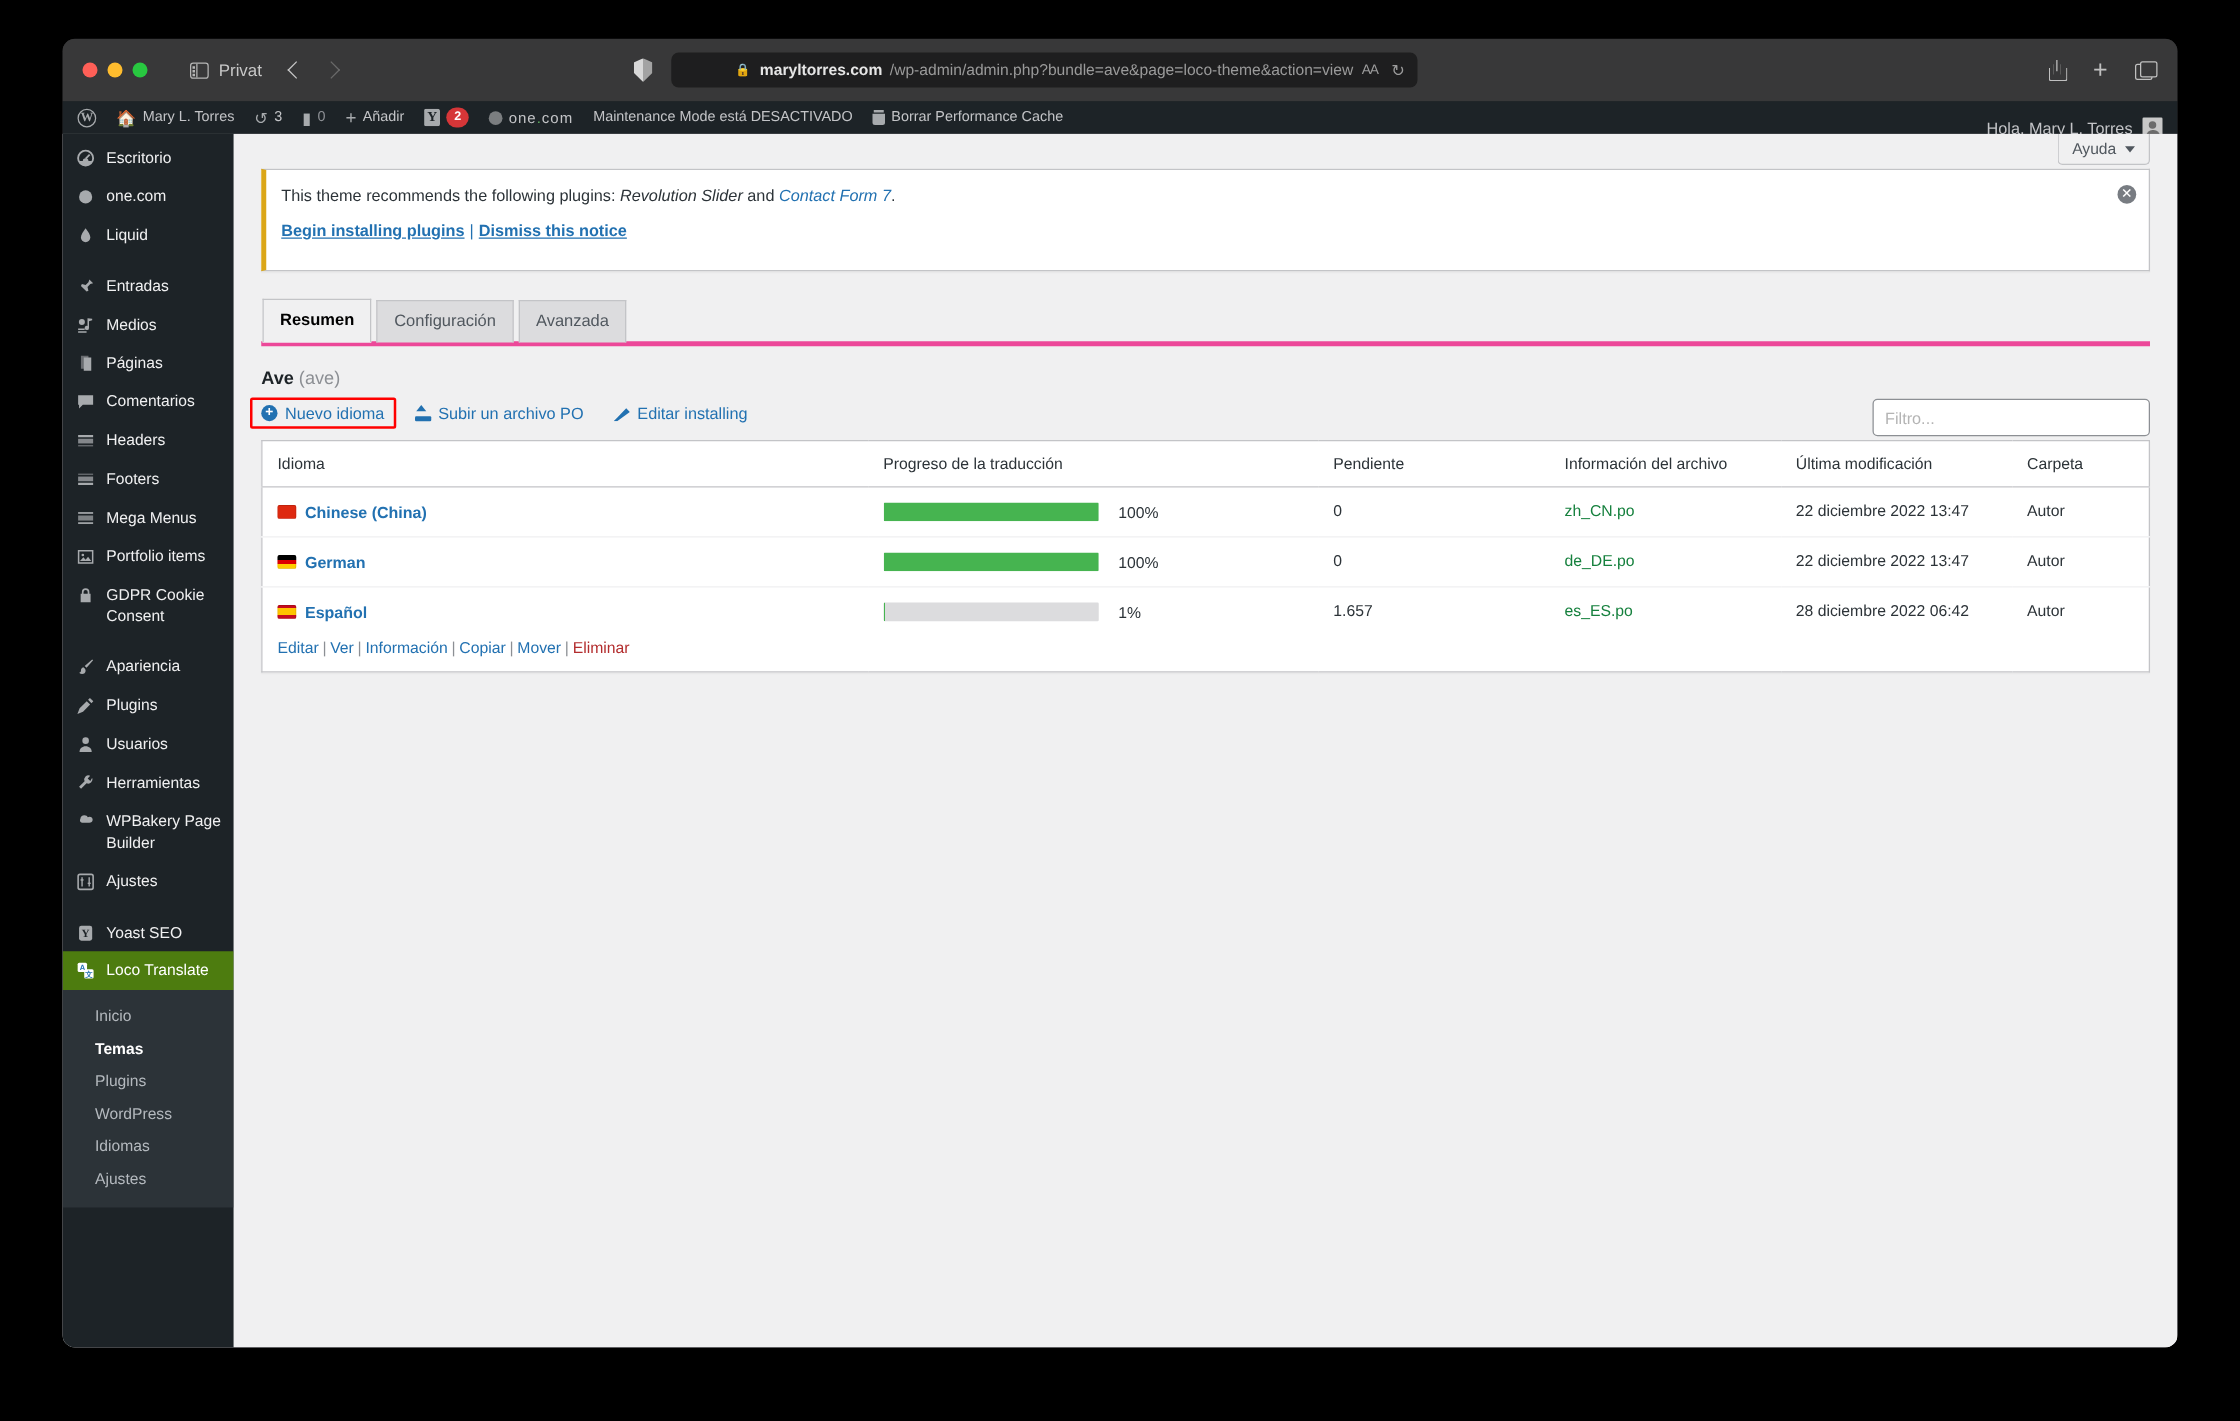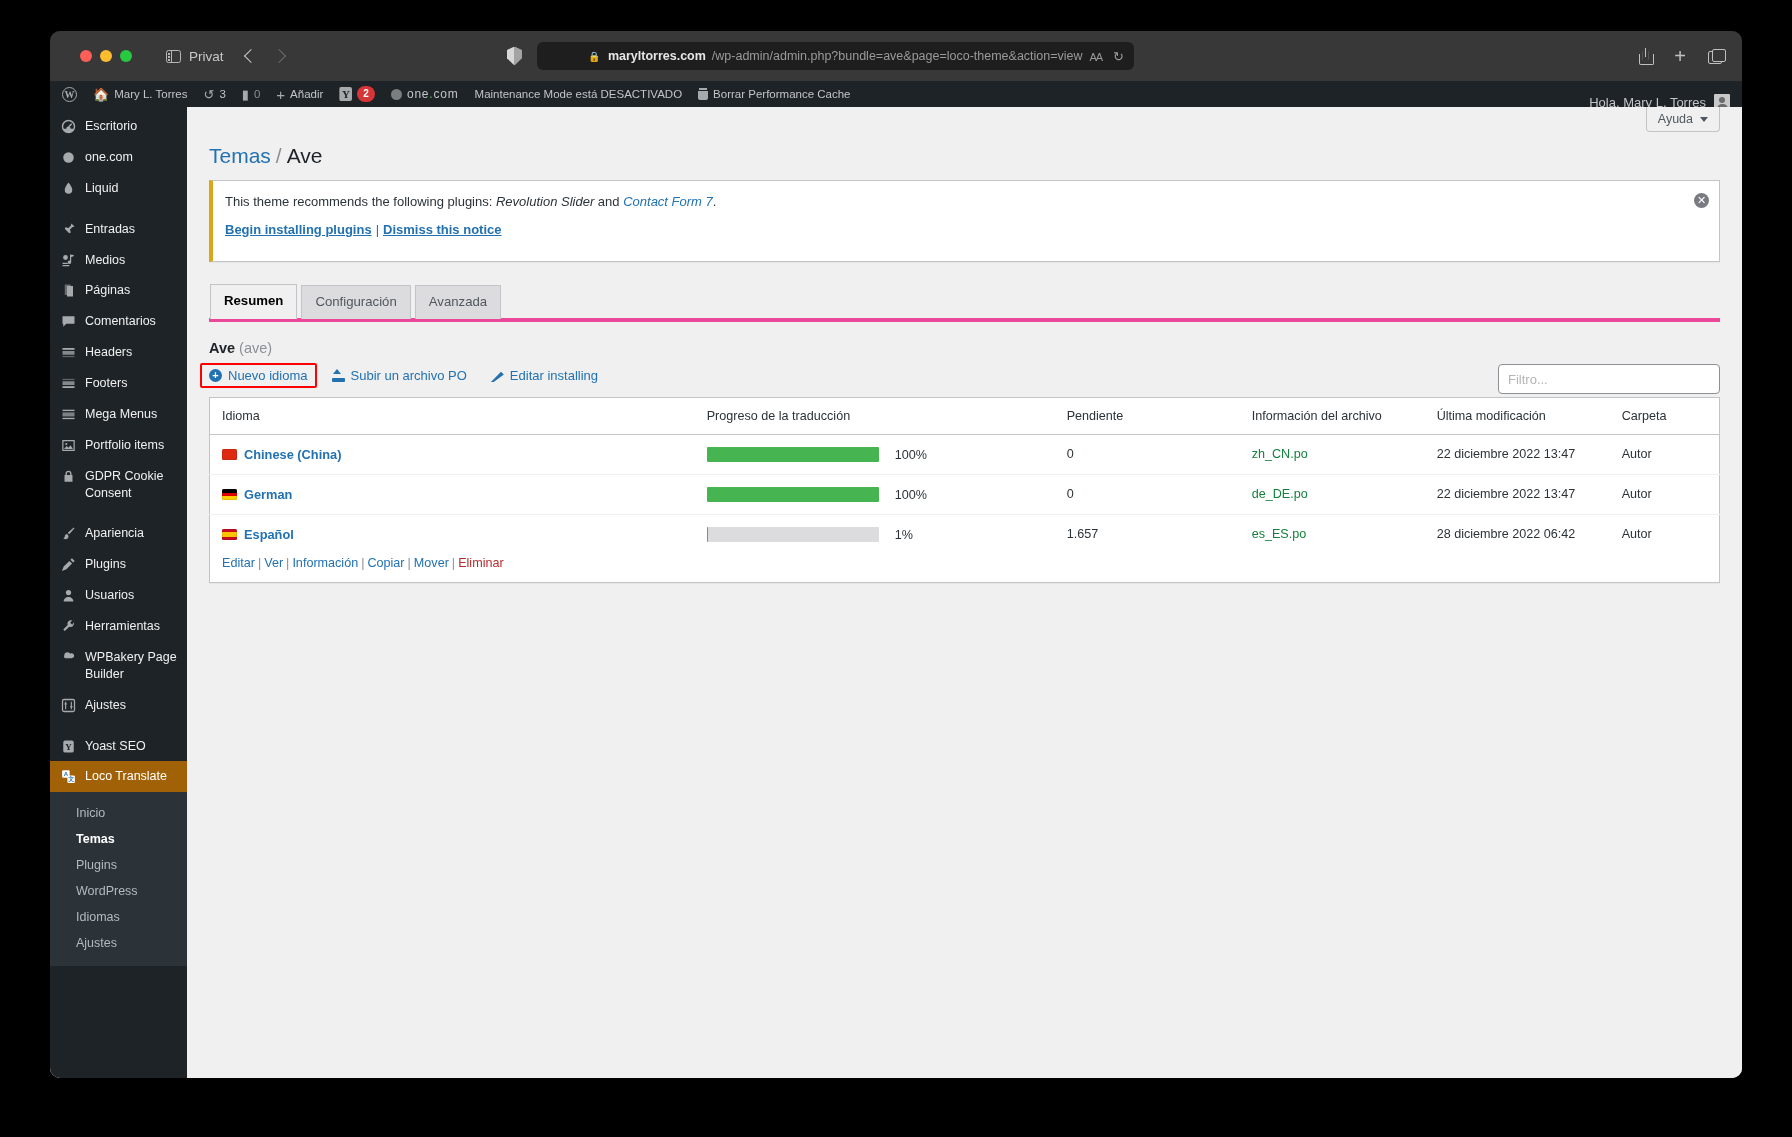--- a/index.html
+++ b/index.html
@@ -21,21 +21,21 @@
     display: flex;
     flex-direction: column;
   }
 
   
   .titlebar {
     height: 50px;
     background: #383839;
     display: flex;
     align-items: center;
-    padding: 0 30px;
+    padding: 0 16px;
     flex: 0 0 50px;
     position: relative;
   }
   .traffic { display: flex; gap: 8px; align-items: center; }
   .dot { width: 12px; height: 12px; border-radius: 50%; }
   .dot.red { background: #ff5f57; }
   .dot.yellow { background: #febc2e; }
   .dot.green { background: #28c840; }
 
   .sidebar-toggle {
@@ -152,21 +152,21 @@
     padding-top: 4px;
     font-size: 12.5px;
     overflow: hidden;
   }
   .menu-item {
     display: flex; align-items: flex-start; gap: 8px;
     padding: 7px 10px 7px 9px;
     color: #f0f0f1; line-height: 1.35;
   }
   .menu-item.sep { margin-top: 10px; }
-  .menu-item.current { background: #a16207; color:#fff; position: relative; }
+  .menu-item.current { background: #4d7c0f; color:#fff; position: relative; }
   .menu-item .ic { width: 18px; flex: 0 0 18px; display:flex; align-items:center; justify-content:center; color:#a7aaad; font-size:14px; line-height:1; margin-top:1px;}
   .menu-item.current .ic { color: #fff; }
   .menu-label { flex: 1; }
   .submenu { background: #2c3338; padding: 8px 0 10px 0; }
   .submenu-item { padding: 6px 10px 6px 26px; color: #b4b9be; font-size: 12.5px; }
   .submenu-item.current { color: #fff; font-weight: bold; }
 
   
   .ic svg { width: 15px; height: 15px; fill: currentColor; display:block; }
 
@@ -568,23 +568,20 @@
 
     <div class="wrap">
 
       <div class="help-tab-wrap">
         <div class="help-tab">
           <span>Ayuda</span>
           <span class="tri-down"></span>
         </div>
       </div>
 
-      <h1 class="page-title">
-        <a href="#">Temas</a><span class="sl" style="padding:0 5px">/</span><span>Ave</span>
-      </h1>
 
       <div class="notice">
         <p><span>This theme recommends the following plugins: </span><em>Revolution Slider</em><span> and </span><a href="#"><em>Contact Form 7</em></a><span>.</span></p>
         <p class="links"><a href="#">Begin installing plugins</a><span class="sep" style="padding:0 4px">|</span><a href="#">Dismiss this notice</a></p>
         <div class="notice-dismiss">✕</div>
       </div>
 
       <div class="nav-tabs" id="tab-list">
           <div class="nav-tab active">Resumen</div>
           <div class="nav-tab">Configuración</div>

